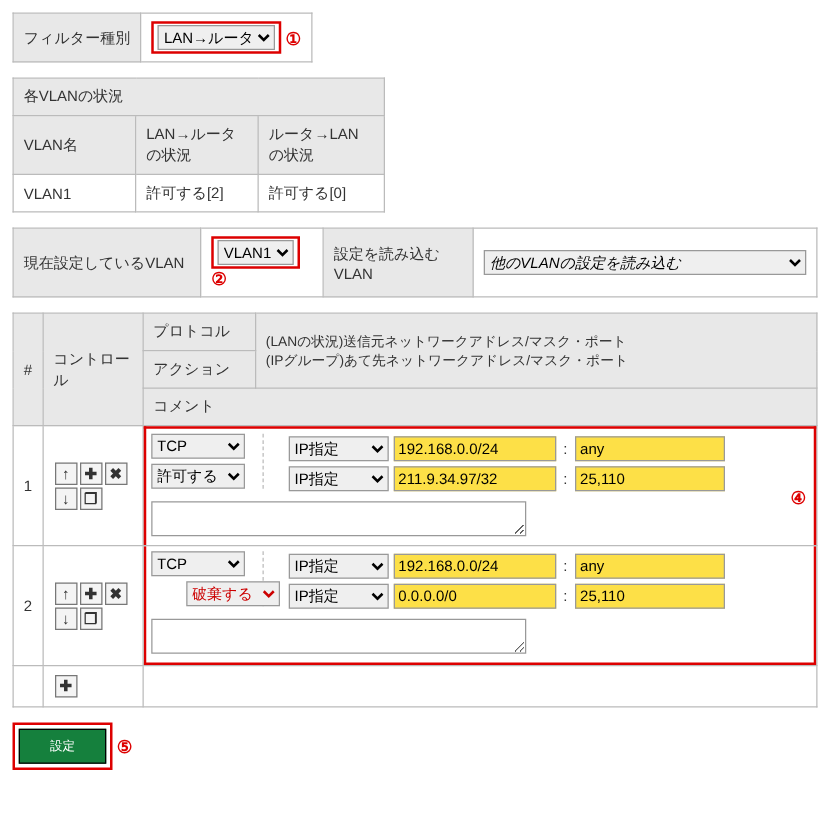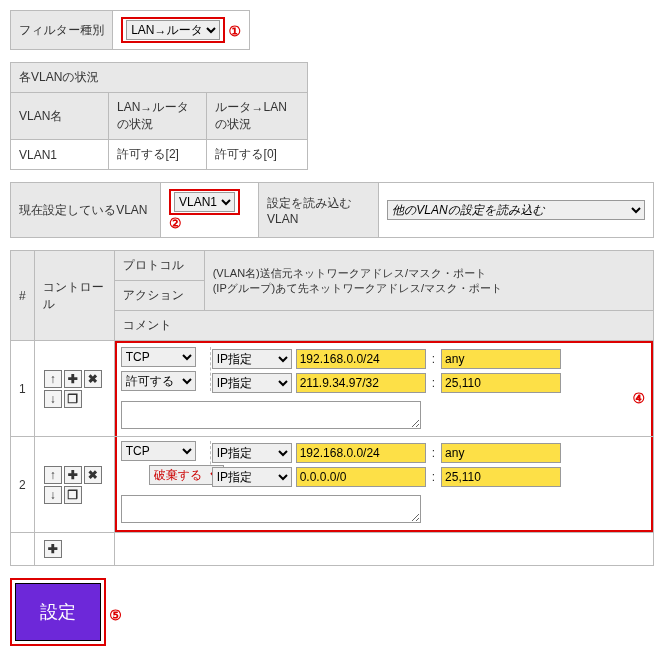--- a/index.html
+++ b/index.html
@@ -9,25 +9,25 @@
 th, .hdr { background: #e8e8e8; }
 select { font-size: 12px; border: 1px solid #999; height: 20px; }
 input[type=text] { font-size: 12px; border: 1px solid #999; height: 20px; padding: 0 3px; }
 textarea { font-size: 12px; border: 1px solid #999; resize: both; width: 300px; height: 28px; }
 .yellow { background: #fde047; }
 .circle { color: #d00; font-weight: bold; font-size: 14px; display: inline-block; vertical-align: middle; }
 .redbox { border: 2px solid #d00; display: inline-block; padding: 1px 3px; }
 .section { margin-bottom: 12px; }
 .row { display: flex; align-items: center; gap: 4px; }
 .ctrlbtn { display: inline-flex; justify-content: center; align-items: center; width: 18px; height: 18px; border: 1px solid #777; background: #f4f4f4; font-size: 12px; font-weight: bold; cursor: pointer; margin: 1px; }
-.btn-set { background: #6d28d9; color: #fff; border: 1px solid #000; padding: 16px 24px; font-size: 18px; cursor: pointer; }
+.btn-set { background: #15803d; color: #fff; border: 1px solid #000; padding: 6px 24px; font-size: 10px; cursor: pointer; }
 .outer { border: 2px solid #d00; padding: 4px; }
 .rulebox { display: flex; flex-direction: column; gap: 4px; padding: 2px 0; }
 .ruleline { display: flex; align-items: center; gap: 4px; border-right: 1px dashed #bbb; padding-right: 6px; }
-.ruleblock { display: flex; gap: 1px; align-items: flex-start; }
+.ruleblock { display: flex; gap: 20px; align-items: flex-start; }
 .colon { padding: 0 2px; }
 .danger { color: #c00; margin-left: 28px; }
 .ctrls { display: flex; flex-wrap: wrap; width: 62px; }
 </style>
 </head>
 <body>
 
 <div class="section">
   <table>
     <tbody>
@@ -92,21 +92,21 @@
 
 <div class="section">
 
   <table style="width:644px;">
     <tbody>
         <tr class="hdr">
       <td rowspan="3" style="width:18px;text-align:center;">#</td>
       <td rowspan="3" style="width:80px;">コントロール</td>
       <td style="width:90px;">プロトコル</td>
       <td rowspan="2" style="font-size:11px;">
-        <div>(VLAN名)送信元ネットワークアドレス/マスク・ポート</div>
+        <div>(LANの状況)送信元ネットワークアドレス/マスク・ポート</div>
         <div>(IPグループ)あて先ネットワークアドレス/マスク・ポート</div>
       </td>
     </tr>
     <tr class="hdr">
           <td>アクション</td>
         </tr>
     <tr class="hdr">
           <td colspan="2">コメント</td>
         </tr>
 

